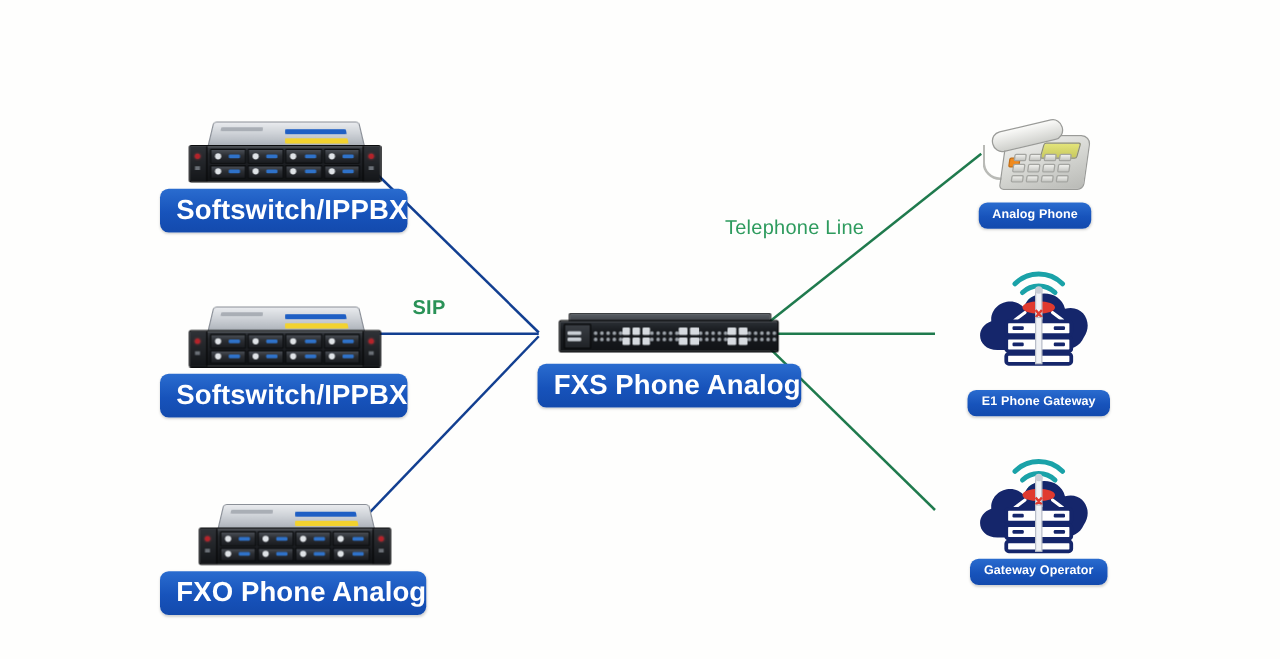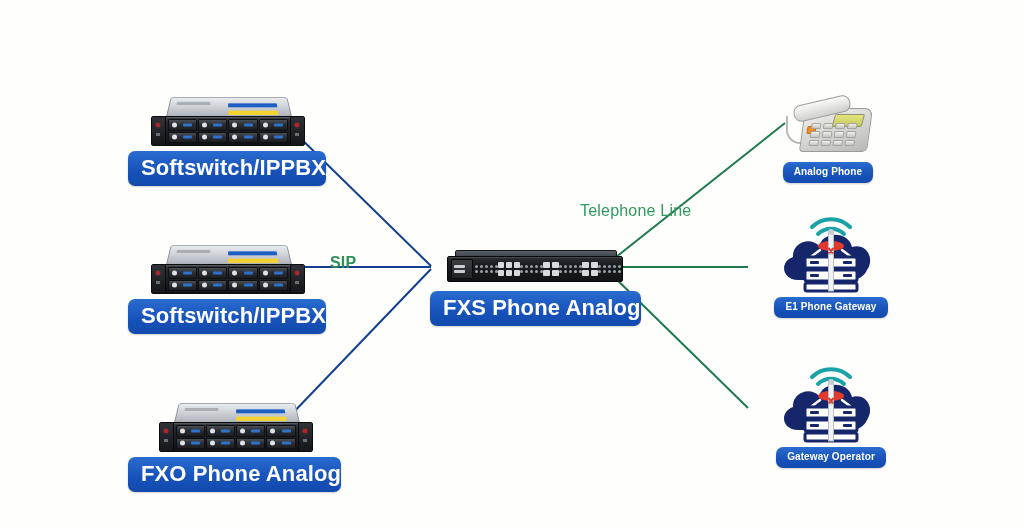--- a/index.html
+++ b/index.html
@@ -335,22 +335,22 @@
 
     <line x1="289" y1="127" x2="431" y2="266" stroke="#123f91" stroke-width="2"></line>
     <line x1="289" y1="267" x2="431" y2="267" stroke="#123f91" stroke-width="2"></line>
     <line x1="289" y1="417" x2="431" y2="269" stroke="#123f91" stroke-width="2"></line>
 
     <line x1="606" y1="265" x2="785" y2="123" stroke="#1f7a4d" stroke-width="2"></line>
     <line x1="606" y1="267" x2="748" y2="267" stroke="#1f7a4d" stroke-width="2"></line>
     <line x1="606" y1="269" x2="748" y2="408" stroke="#1f7a4d" stroke-width="2"></line>
   </svg>
 
-  <div class="edge-label sip" style="left:330px; top:254px;">SIP</div>
-  <div class="edge-label" style="left:580px; top:174px;margin-top:28px;">Telephone Line</div>
+  <div class="edge-label sip" style="left:330px; top:238px;">SIP</div>
+  <div class="edge-label" style="left:580px; top:174px;">Telephone Line</div>
 
   <div class="node" style="left:128px; top:92px;">
     <div class="server">
       <div class="srv-top">
         <div class="srv-stripe-b"></div>
         <div class="srv-stripe-y"></div>
       </div>
       <div class="srv-face">
         <div class="srv-ear">
             <span class="led"></span>
@@ -582,21 +582,21 @@
         </g>
         <g fill="#15266b">
           <rect x="38" y="59" width="9" height="3" rx="1"></rect>
           <rect x="38" y="72" width="9" height="3" rx="1"></rect>
           <rect x="71" y="59" width="9" height="3" rx="1"></rect>
           <rect x="71" y="72" width="9" height="3" rx="1"></rect>
         </g>
         <rect x="56.5" y="52" width="5" height="37" fill="#f0f2f6" stroke="#b9bec9" stroke-width="1"></rect>
       </svg>
     </div>
-    <div class="label-wrap" style="margin-top:2px;">
+    <div class="label-wrap" style="margin-top:17px;">
       <span class="pill small">E1 Phone Gateway</span>
     </div>
   </div>
 
   <div class="node" style="left:772px; top:352px;">
     <div class="cloudnode">
       <svg width="118" height="92" viewBox="0 0 118 92" xmlns="http://www.w3.org/2000/svg">
         <g fill="none" stroke="#1aa2a8" stroke-width="4" stroke-linecap="round">
           <path d="M40 25 A27 27 0 0 1 78 25"></path>
           <path d="M46 32 A19 19 0 0 1 72 32"></path>

